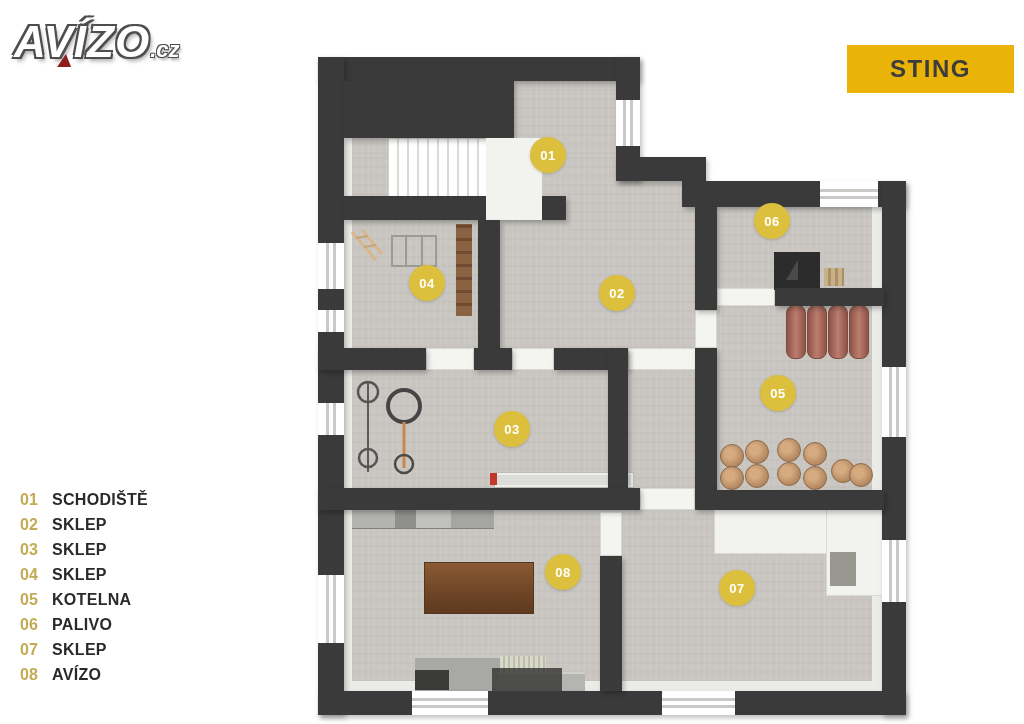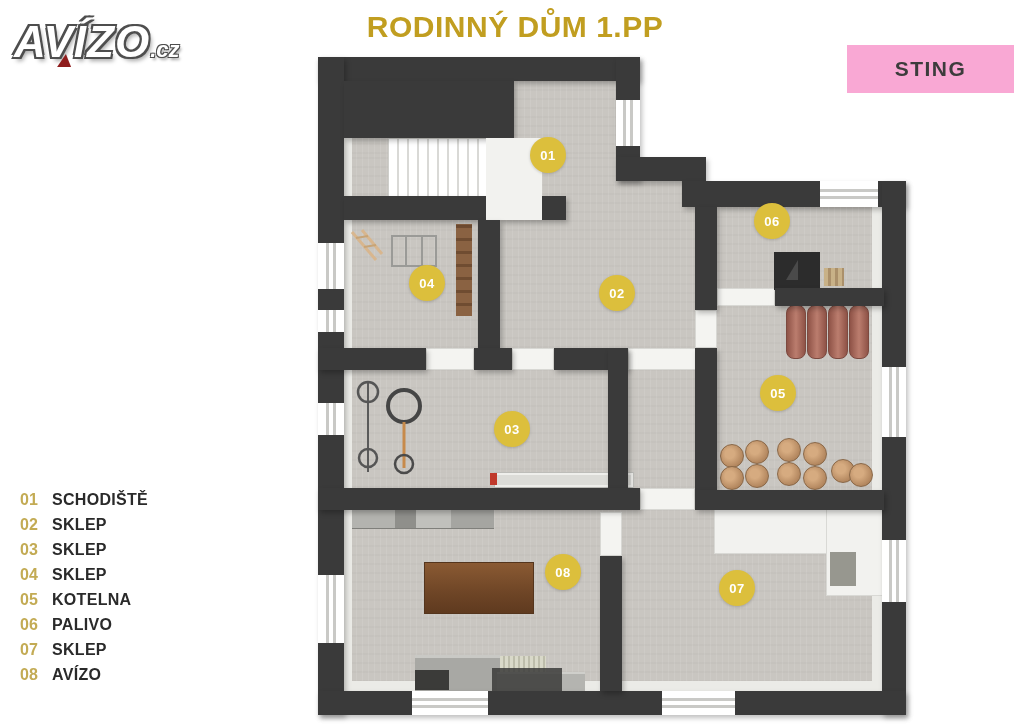--- a/index.html
+++ b/index.html
@@ -15,21 +15,21 @@
                  2px 2px 0 #4e4e4e,3px 4px 4px rgba(0,0,0,.35);}
   .logo-suffix{font-size:22px;font-weight:900;font-style:italic;color:#fff;
     text-shadow:-1px -1px 0 #4e4e4e,1px -1px 0 #4e4e4e,-1px 1px 0 #4e4e4e,
                  1px 1px 0 #4e4e4e,2px 3px 3px rgba(0,0,0,.35);}
   .logo-triangle{position:absolute;left:44px;top:42px;width:0;height:0;
     border-left:7px solid transparent;border-right:7px solid transparent;
     border-bottom:13px solid #8f1d1d;transform:skewX(-8deg);}
   .title{position:absolute;left:330px;top:10px;width:370px;text-align:center;
     font-size:30px;font-weight:800;color:#c19e20;letter-spacing:.5px;}
   .sting{position:absolute;left:847px;top:45px;width:167px;height:48px;
-    background:#f9a8d4;color:#3c3c3c;font-size:21px;font-weight:800;
+    background:#eab308;color:#3c3c3c;font-size:24px;font-weight:800;
     letter-spacing:1.5px;display:flex;align-items:center;justify-content:center;}
 
   
   .legend{position:absolute;left:20px;top:488px;}
   .legend-row{height:24.9px;display:flex;align-items:center;font-size:16px;font-weight:800;}
   .lnum{color:#c3ab54;width:32px;}
   .llabel{color:#2a2a2a;letter-spacing:.3px;}
 
   
   .floor{position:absolute;background-color:#c9c6c1;
@@ -55,21 +55,20 @@
 </style>
 </head>
 <body>
 
 <div class="stage">
 
   <div class="logo">
     <span class="logo-text">AVÍZO</span><span class="logo-suffix">.cz</span>
     <span class="logo-triangle"></span>
   </div>
-  <div class="title">RODINNÝ DŮM 1.PP</div>
   <div class="sting">STING</div>
 
   <div class="legend" id="legend">
       <div class="legend-row">
         <span class="lnum">01</span>
         <span class="llabel">SCHODIŠTĚ</span>
       </div>
       <div class="legend-row">
         <span class="lnum">02</span>
         <span class="llabel">SKLEP</span>

